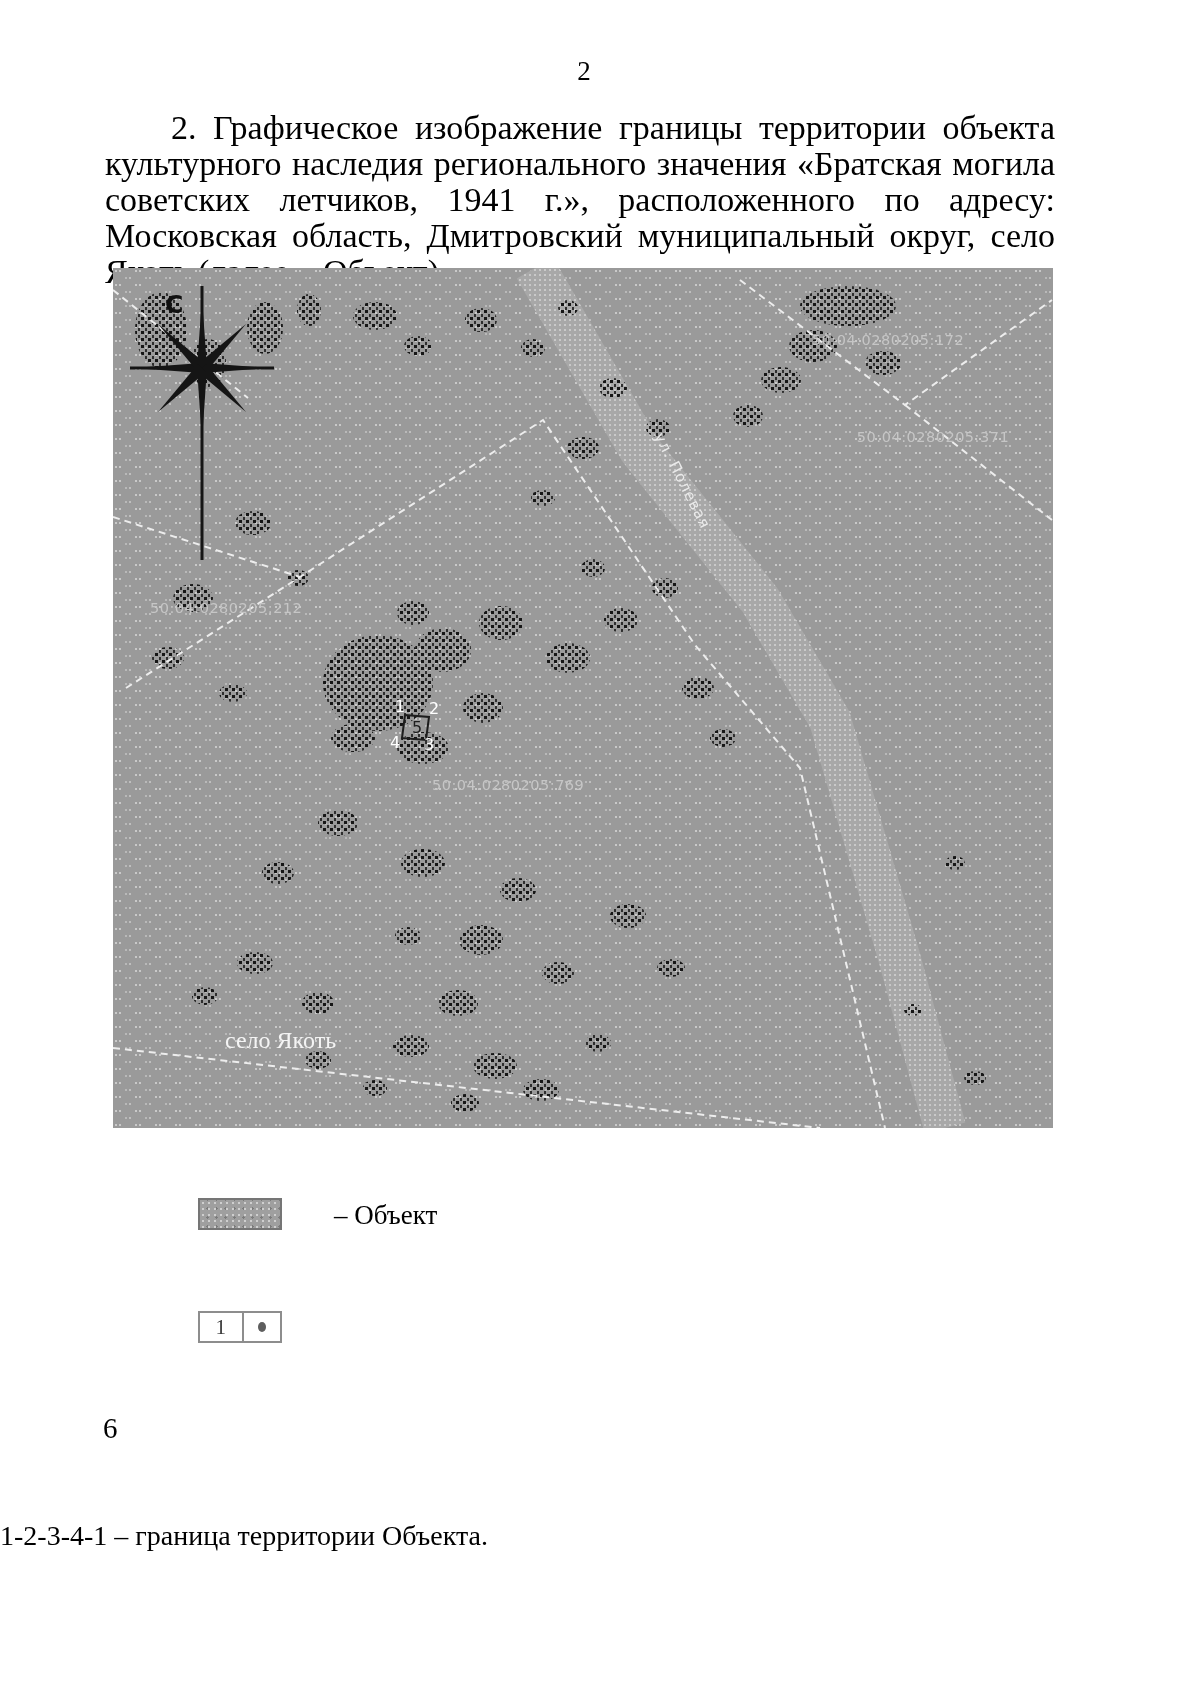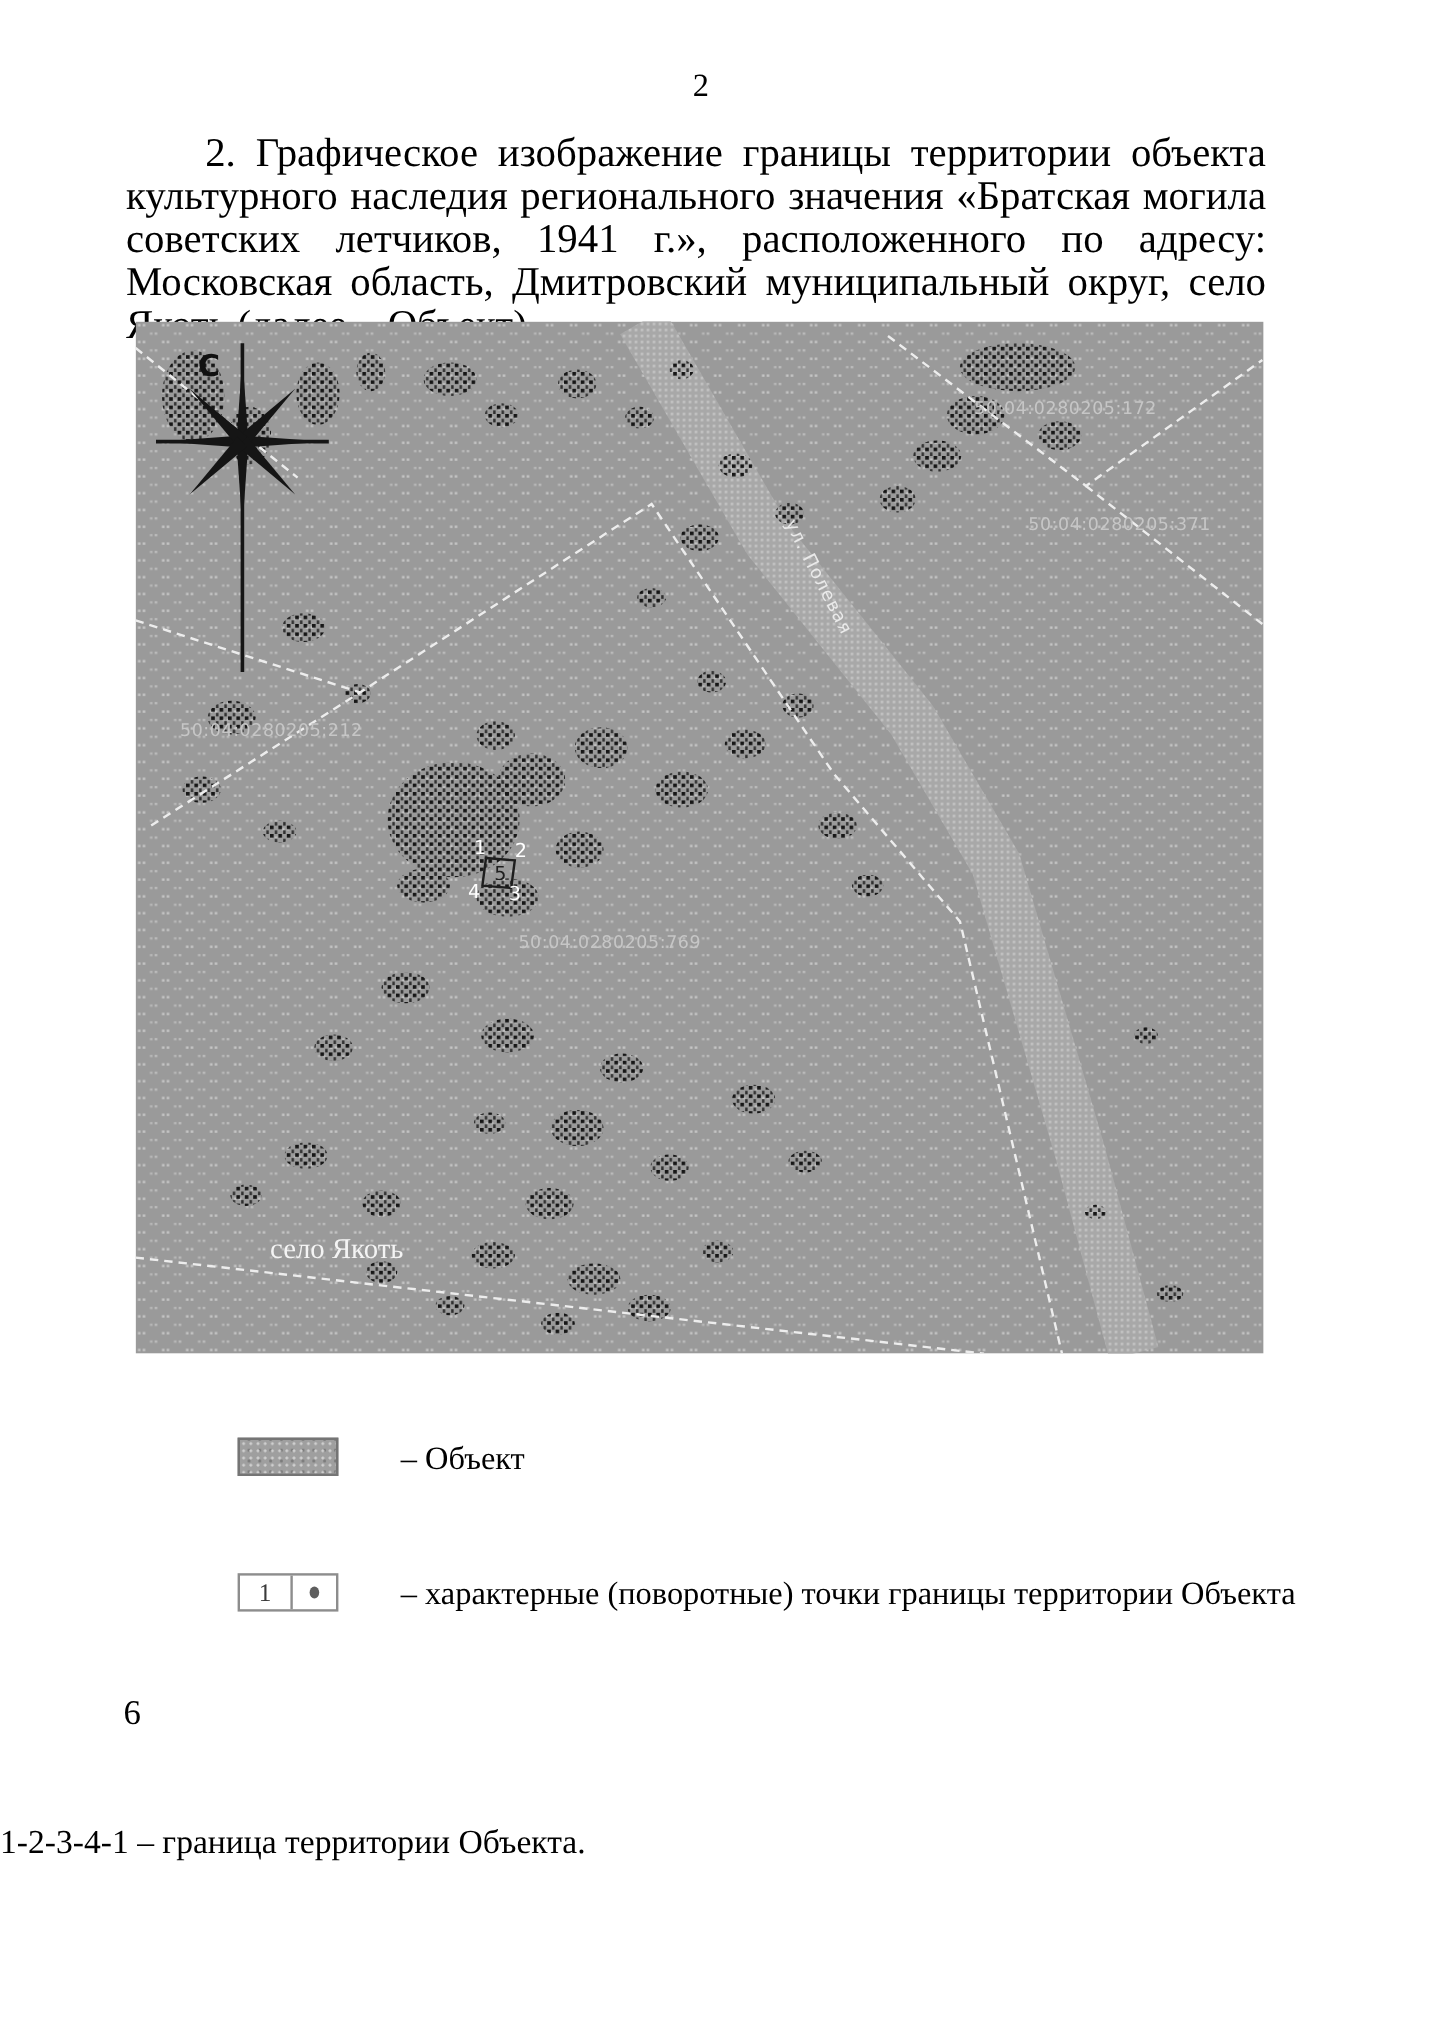--- a/index.html
+++ b/index.html
@@ -180,20 +180,19 @@
     <div class="swatch swatch-object"></div>
     <div class="legend-label">– Объект</div>
   </div>
   <div class="legend-row lr3">
     <div class="swatch swatch-point">
       <div class="cell-num">1</div>
       <div class="cell-dot">
         <span class="dot"></span>
       </div>
     </div>
-    <div class="legend-label">– характерные (поворотные) точки границы территории Объекта</div>
   </div>
 
   <div class="footer-num">6</div>
 
   <div class="caption">1-2-3-4-1 – граница территории Объекта.</div>
 
 </div>
 
 </body></html>

